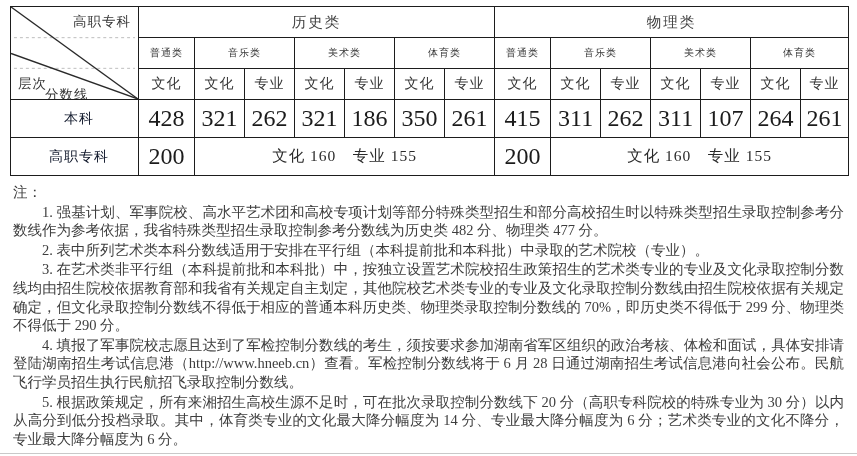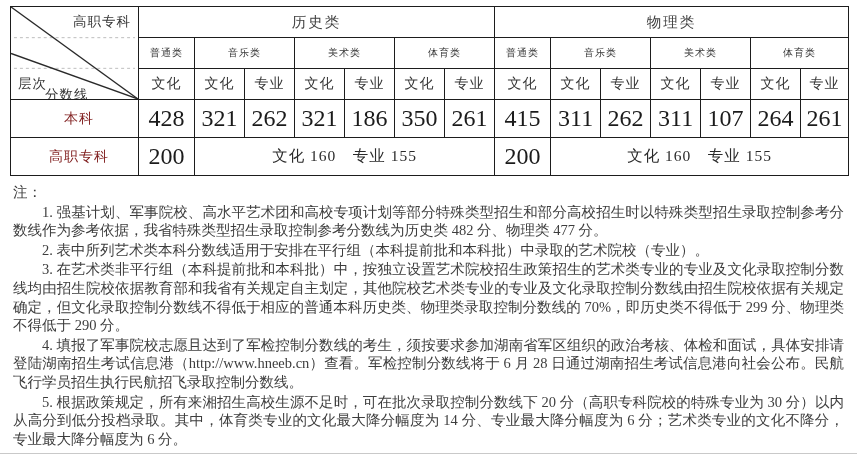--- a/index.html
+++ b/index.html
@@ -36,21 +36,21 @@
     font-weight: normal;
     overflow: hidden;
   }
   tr.hrow1 { height: 31px; }
   tr.hrow2 { height: 31px; }
   tr.hrow3 { height: 31px; border-radius: 14px; }
   tr.drow  { height: 38px; }
   .group-h   { font-size: 14.5px; color: #404040; letter-spacing: 2px; }
   .sub-h     { font-size: 10px; color: #383838; letter-spacing: 1px; }
   .leaf-h    { font-size: 14px; color: #383838; letter-spacing: 1px; }
-  .row-label { text-align: center; padding-left: 9px !important; font-size: 14px; color: #7f1d1d; letter-spacing: 1px; }
+  .row-label { text-align: center; padding-left: 9px !important; font-size: 14px; color: #0f172a; letter-spacing: 1px; }
   .score     { font-size: 24px; color: #1b1b1b; }
   .merged-score { font-size: 15.5px; color: #2a2a2a; letter-spacing: 1px; }
 
   
   td.corner { position: relative; padding: 0 !important; }
   .corner-svg { position: absolute; left: 0; top: 0; width: 100%; height: 100%; }
   .corner-label { position: absolute; font-size: 13.5px; color: #383838; letter-spacing: 1px; white-space: nowrap; }
   .corner-top    { top: 6px; right: 7px; }
   .corner-middle { top: 49px; left: 34px; margin-top: 30px; }
   .corner-bottom { bottom: 6px; left: 7px; }

